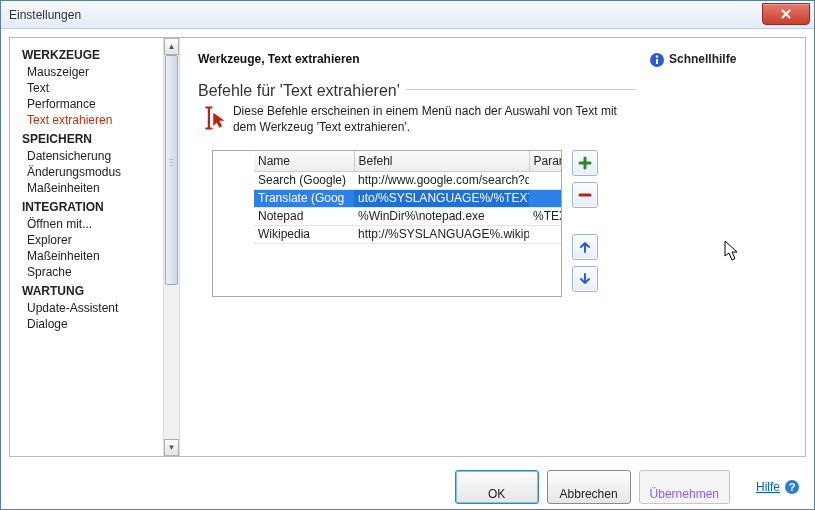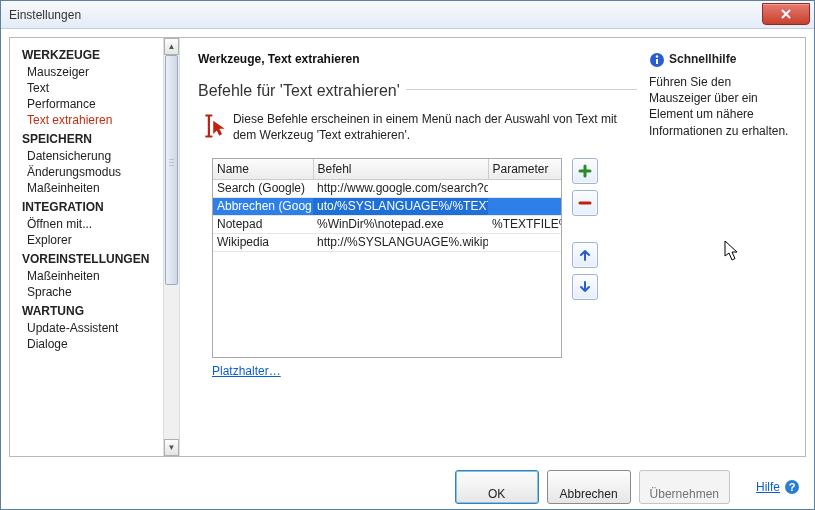--- a/index.html
+++ b/index.html
@@ -20,43 +20,43 @@
   .sb-scroll-btn { height: 17px; background: linear-gradient(#fdfdfd,#e4e4e4); border: 1px solid #b0b0b0; display: flex; align-items:center; justify-content:center; font-size: 8px; color:#555;}
   .sb-scroll-track { flex: 1; position: relative; }
   .sb-scroll-thumb { position: absolute; left: 1px; right: 1px; top: 0; height: 60%; background: linear-gradient(to right,#ecf0f7,#cfd8e7); border: 1px solid #9aa8c0; border-radius: 2px; }
   .sb-scroll-thumb::after { content:""; position:absolute; left:3px; right:3px; top:45%; height:8px; background: repeating-linear-gradient(to bottom, rgba(0,0,0,0.15) 0 1px, transparent 1px 3px); }
   .main { flex: 1; padding: 14px 12px 10px 18px; display: flex; min-width: 0; }
   .content { flex: 1; min-width: 0; display: flex; flex-direction: column; }
   .content h1 { font-size: 12px; font-weight: bold; color: #111; margin-bottom: 10px; }
   .fieldset-wrap { position: relative; margin-top: 6px; }
   .fieldset-border { position: absolute; left: 0; right: 0; top: 7px; height: 1px; background: #d0d0d0; }
   .fieldset-label { position: relative; background: #fff; padding-right: 6px; font-size: 16px; color: #333; display: inline-block; }
-  .desc-row { display: flex; margin-top: 12px; margin-bottom: 14px; }
+  .desc-row { display: flex; margin-top: 4px; margin-bottom: 14px; }
   .icon-col { width: 50px; display: flex; align-items:flex-start; justify-content:center; }
   .text-cursor-icon svg { width: 28px; height: 28px; }
   .desc-text { font-size: 12px; color: #222; line-height: 1.3; padding-right: 10px; }
   .table-area { display: flex; margin-left: 14px; }
-  .table-box { border: 1px solid #a9a9a9; width: 350px; height: 200px; overflow: hidden; background: #fff; font-size: 12px; }
+  .table-box { border: 1px solid #a9a9a9; width: 350px; height: 147px; overflow: hidden; background: #fff; font-size: 12px; padding-left: 41px; }
   .tbl { width: 100%; border-collapse: collapse; table-layout: fixed; }
   .tbl th { background: linear-gradient(#fcfcfc,#ececec); border-right: 1px solid #ccc; border-bottom: 1px solid #ccc; font-weight: normal; text-align: left; padding: 2px 4px; font-size: 12px; color: #222; height: 20px; }
   .tbl td { border-bottom: 1px solid #e6e6e6; padding: 1px 4px; height: 18px; overflow: hidden; white-space: nowrap; text-overflow: clip; font-size: 12px; color: #222; }
   .tbl tr.selected td { background: #2e80e8; color: #fff; }
   .tbl tr.selected td.befehl-cell { background: #1e6fd8; }
   .tbl-btns { margin-left: 10px; display: flex; flex-direction: column; gap: 6px; }
   .sq-btn { width: 26px; height: 26px; border: 1px solid #9fb4d0; background: linear-gradient(#fbfdff,#e6eefb); border-radius: 3px; display:flex; align-items:center; justify-content:center; box-shadow: 0 0 0 1px rgba(255,255,255,0.6) inset; }
   .sq-btn svg { width: 14px; height: 14px; }
   .gap-large { height: 14px; }
   .placeholder-link { color: #0a5fd0; font-size: 12px; text-decoration: underline; margin-top: 6px; margin-left: 14px; display:inline-block; }
   .qh-panel { width: 144px; margin-left: 12px; font-size: 12px; color: #222; }
   .qh-head { display: flex; align-items: flex-start; font-weight: bold; margin-bottom: 6px; gap: 4px; }
   .qh-head svg { width: 16px; height: 16px; }
   .footer { height: 44px; display: flex; align-items: center; justify-content: flex-end; padding: 0 14px; gap: 8px; }
   .dlg-btn { min-width: 84px; height: 23px; font-size: 12px; border: 1px solid #8a8a8a; background: linear-gradient(#fdfdfd,#e6e6e6); border-radius: 3px; padding: 16px 10px; color: #222; }
   .dlg-btn.default { border: 1px solid #3c7fb1; box-shadow: 0 0 0 1px #7cc3f0 inset; }
-  .dlg-btn.disabled { color: #737373; border-color: #c5c5c5; background: #f4f4f4; }
+  .dlg-btn.disabled { color: #8b5cf6; border-color: #c5c5c5; background: #f4f4f4; }
   .help-link { color: #0a5fd0; font-size: 12px; text-decoration: underline; margin-left: 18px; display:flex; align-items:center; gap:4px; }
   .help-link svg { width: 16px; height: 16px; }
   .cursor { position: absolute; left: 723px; top: 239px; pointer-events: none; }
   .cursor svg { width: 16px; height: 22px; }
 </style>
 </head>
 <body>
 
 <div class="window">
   <div class="titlebar">
@@ -76,21 +76,20 @@
           <div class="sb-item">Text</div>
           <div class="sb-item">Performance</div>
           <div class="sb-item active">Text extrahieren</div>
           <div class="sb-group-h">SPEICHERN</div>
           <div class="sb-item">Datensicherung</div>
           <div class="sb-item">Änderungsmodus</div>
           <div class="sb-item">Maßeinheiten</div>
           <div class="sb-group-h">INTEGRATION</div>
           <div class="sb-item">Öffnen mit...</div>
           <div class="sb-item">Explorer</div>
-          <div class="sb-group-h">VOREINSTELLUNGEN</div>
           <div class="sb-item">Maßeinheiten</div>
           <div class="sb-item">Sprache</div>
           <div class="sb-group-h">WARTUNG</div>
           <div class="sb-item">Update-Assistent</div>
           <div class="sb-item">Dialoge</div>
         </div>
       <div class="sb-scroll">
         <div class="sb-scroll-btn">▲</div>
         <div class="sb-scroll-track">
           <div class="sb-scroll-thumb"></div>
@@ -135,21 +134,21 @@
                   <th>Parameter</th>
                 </tr>
               </thead>
               <tbody id="tbody">
                   <tr>
                     <td>Search (Google)</td>
                     <td class="befehl-cell">http://www.google.com/search?q</td>
                     <td></td>
                   </tr>
                   <tr class="selected">
-                    <td>Abbrechen (Goog</td>
+                    <td>Translate (Goog</td>
                     <td class="befehl-cell">uto/%SYSLANGUAGE%/%TEXT%</td>
                     <td></td>
                   </tr>
                   <tr>
                     <td>Notepad</td>
                     <td class="befehl-cell">%WinDir%\notepad.exe</td>
                     <td>%TEXTFILE%</td>
                   </tr>
                   <tr>
                     <td>Wikipedia</td>
@@ -177,33 +176,31 @@
                 </svg>
             </div>
             <div class="sq-btn">
               <svg viewBox="0 0 14 14">
                   <path d="M7 2 V11 M3 7 L7 11 L11 7" stroke="#2a5ed0" stroke-width="2" fill="none" stroke-linecap="round" stroke-linejoin="round"></path>
                 </svg>
             </div>
           </div>
         </div>
 
-        <a class="placeholder-link">Platzhalter…</a>
       </div>
 
       <div class="qh-panel">
         <div class="qh-head">
           <svg viewBox="0 0 16 16">
               <circle cx="8" cy="8" r="7" fill="#2a5ed0"></circle>
               <rect x="7" y="7" width="2" height="5" fill="#fff"></rect>
               <circle cx="8" cy="4.5" r="1.2" fill="#fff"></circle>
             </svg>
           <span>Schnellhilfe</span>
         </div>
-        <div style="line-height:1.35">Führen Sie den Mauszeiger über ein Element um nähere Informationen zu erhalten.</div>
       </div>
     </div>
   </div>
 
   <div class="footer">
     <button class="dlg-btn default">OK</button>
     <button class="dlg-btn">Abbrechen</button>
     <button class="dlg-btn disabled">Übernehmen</button>
     <a class="help-link">
       <span>Hilfe</span>

